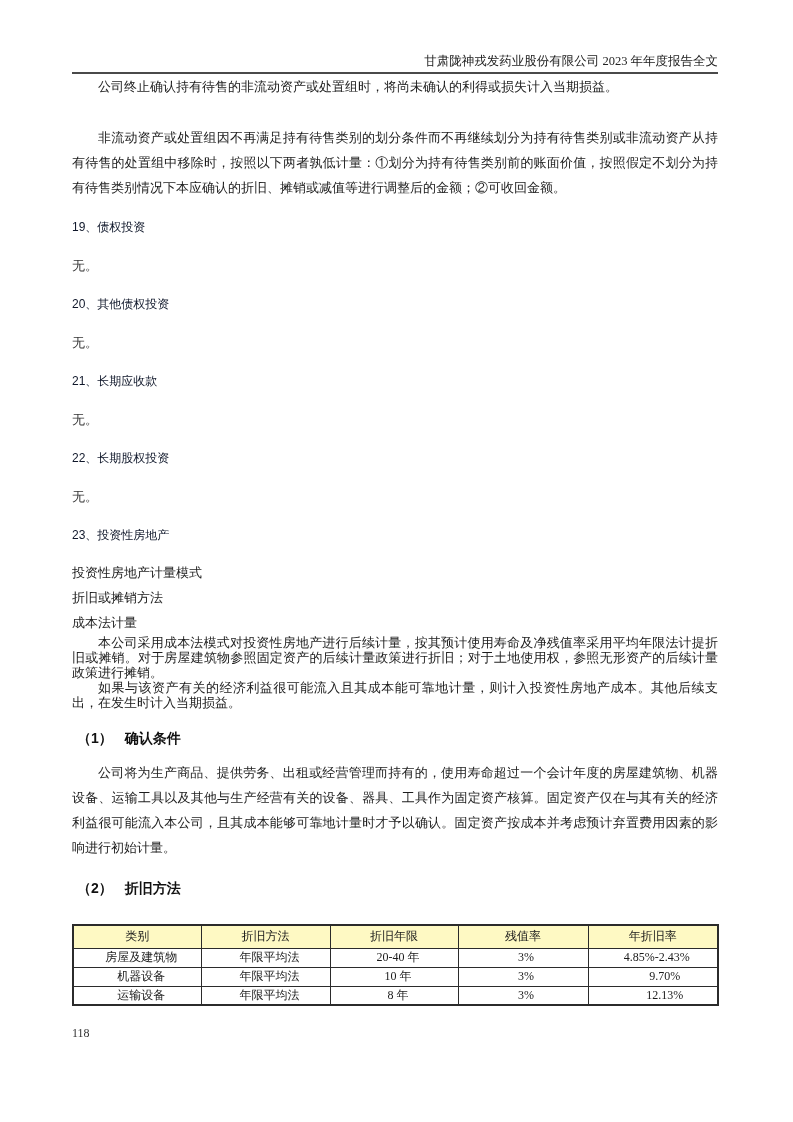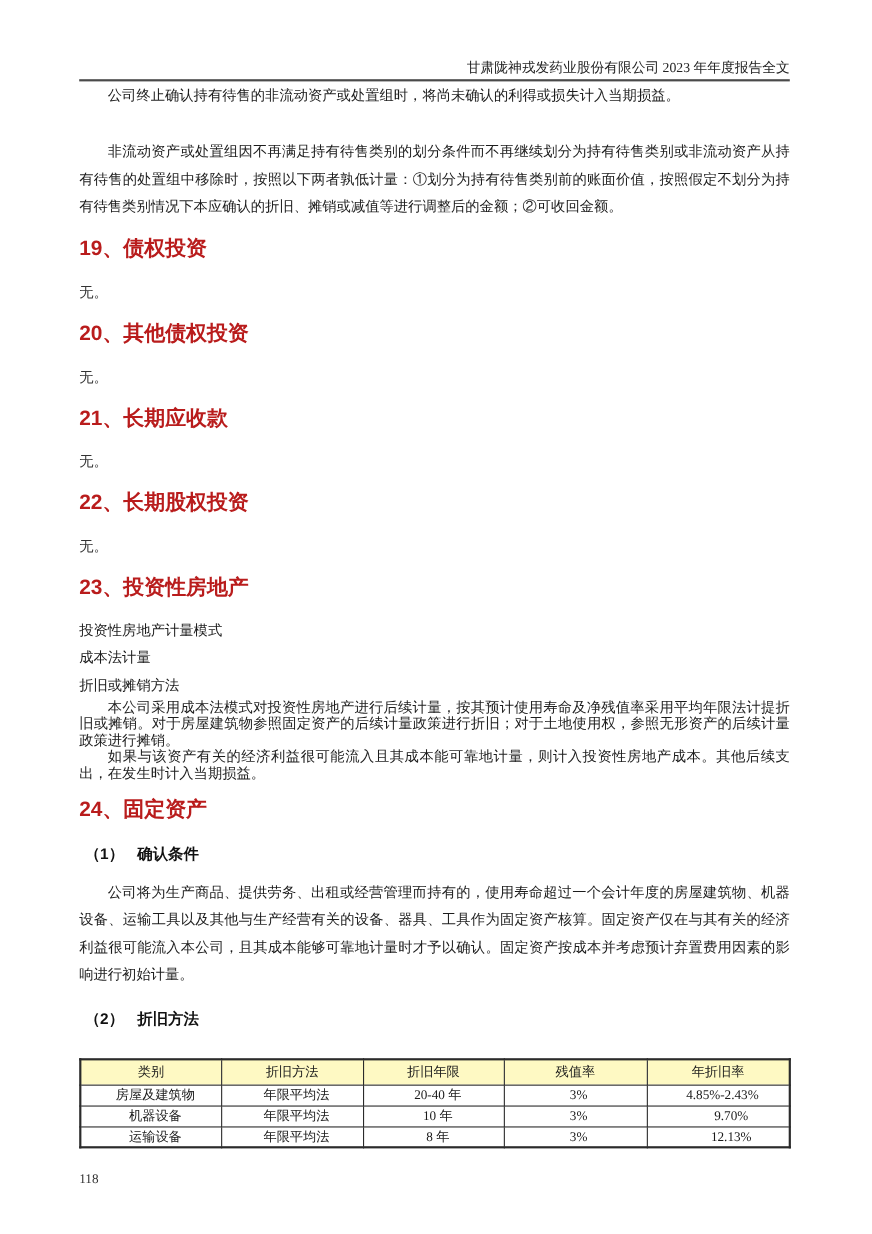--- a/index.html
+++ b/index.html
@@ -30,25 +30,25 @@
     font-size: 13px;
     line-height: 25px;
     text-align: justify;
     text-indent: 2em;
     color: #1c1c1c;
   }
   .intro-first { margin-top: 26px; }
   
   .sec-title {
     font-family: "Liberation Sans", "DejaVu Sans", sans-serif;
-    font-weight: bold;
-    font-size: 19px;
+    font-weight: normal;
+    font-size: 12px;
     line-height: 22px;
     margin-top: 16px;
-    color: #b91c1c;
+    color: #0f172a;
   }
   .none-p {
     font-size: 13px;
     line-height: 22px;
     margin-top: 17px;
     color: #333;
   }
   .lines-block { margin-top: 14px; }
   .line-p {
     font-size: 13px;
@@ -138,27 +138,26 @@
 
   <p class="sec-title">21、长期应收款</p>
   <p class="none-p">无。</p>
 
   <p class="sec-title">22、长期股权投资</p>
   <p class="none-p">无。</p>
 
   <p class="sec-title">23、投资性房地产</p>
   <div class="lines-block">
     <p class="line-p">投资性房地产计量模式</p>
+    <p class="line-p">折旧或摊销方法</p>
     <p class="line-p">成本法计量</p>
-    <p class="line-p">折旧或摊销方法</p>
   </div>
   <p class="p23">本公司采用成本法模式对投资性房地产进行后续计量，按其预计使用寿命及净残值率采用平均年限法计提折旧或摊销。对于房屋建筑物参照固定资产的后续计量政策进行折旧；对于土地使用权，参照无形资产的后续计量政策进行摊销。</p>
   <p class="p23">如果与该资产有关的经济利益很可能流入且其成本能可靠地计量，则计入投资性房地产成本。其他后续支出，在发生时计入当期损益。</p>
 
-  <p class="sec-title">24、固定资产</p>
 
   <p class="sub-title">
     <span class="sub-num">（1）</span><span>确认条件</span>
   </p>
   <p class="p24">公司将为生产商品、提供劳务、出租或经营管理而持有的，使用寿命超过一个会计年度的房屋建筑物、机器设备、运输工具以及其他与生产经营有关的设备、器具、工具作为固定资产核算。固定资产仅在与其有关的经济利益很可能流入本公司，且其成本能够可靠地计量时才予以确认。固定资产按成本并考虑预计弃置费用因素的影响进行初始计量。</p>
 
   <p class="sub-title">
     <span class="sub-num">（2）</span><span>折旧方法</span>
   </p>
 

